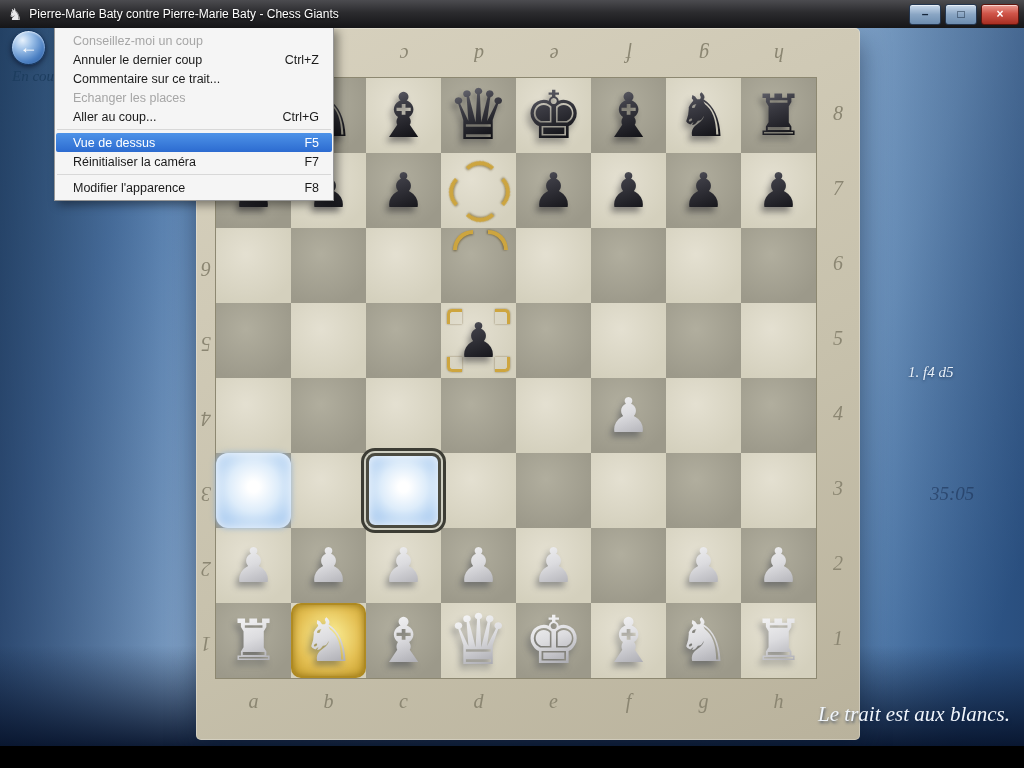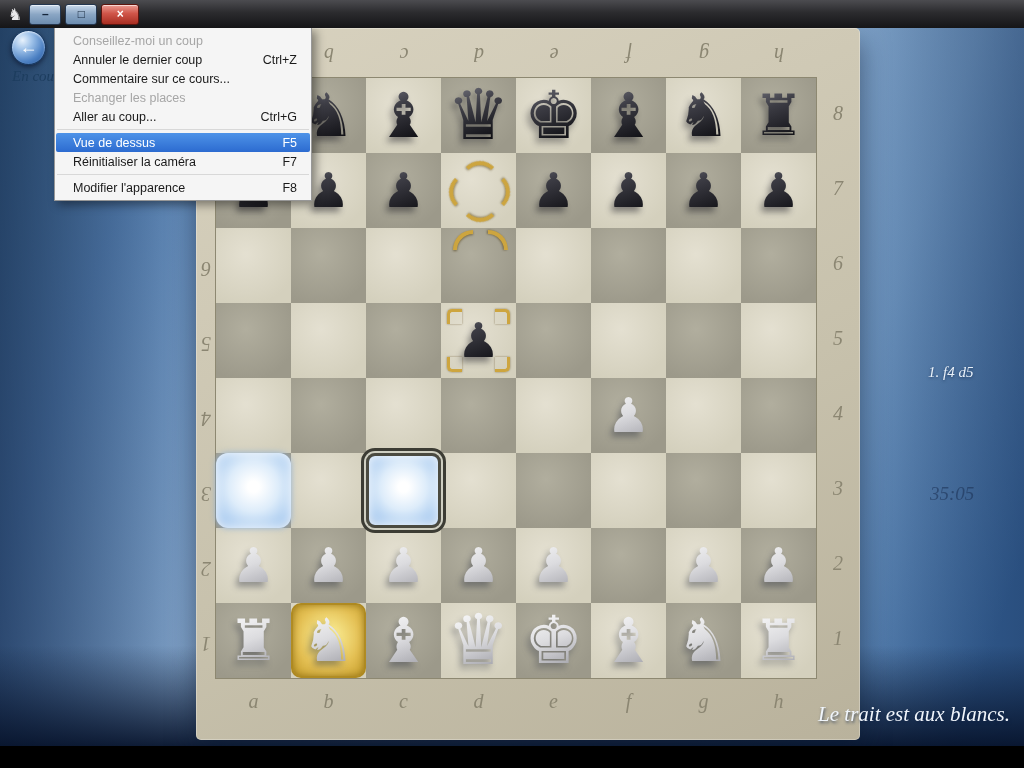--- a/index.html
+++ b/index.html
@@ -65,40 +65,41 @@
   .bk.br { right:6px; bottom:6px; border-left:none; border-top:none; border-bottom-right-radius:5px; }
   .curl { position:absolute; width:16px; height:16px; border-top:4px solid #cda53f; border-left:4px solid #cda53f;
     border-top-left-radius:100%; filter:drop-shadow(0 1px 1px rgba(70,50,0,.55)); }
 
   
   .back-btn { position:absolute; left:11px; top:2px; width:33px; height:33px; border-radius:50%;
     background:radial-gradient(circle at 32% 28%, #e8f2fc 0%, #9cc0e8 30%, #4e82c4 65%, #1f4f96 100%);
     border:1px solid #16365e; box-shadow:0 2px 5px rgba(0,0,20,.5), inset 0 1px 2px rgba(255,255,255,.8);
     color:#fff; display:flex; align-items:center; justify-content:center; font-size:18px; font-weight:bold; z-index:5; }
   .status-label { position:absolute; left:12px; top:40px; font:italic 15px "Liberation Serif",serif; color:#1d3d5e; z-index:2; }
-  .move-list { position:absolute; left:928px; top:336px; font:italic 15px "Liberation Serif",serif; color:#e9f1f9; text-shadow:0 1px 3px rgba(15,35,70,.6); z-index:2; }
+  .move-list { position:absolute; left:908px; top:336px; font:italic 15px "Liberation Serif",serif; color:#e9f1f9; text-shadow:0 1px 3px rgba(15,35,70,.6); z-index:2; }
   .clock { position:absolute; left:930px; top:455px; font:italic 19px "Liberation Serif",serif; color:rgba(25,45,80,.55); z-index:2;text-align:center; }
   .turn-message { position:absolute; right:14px; top:674px; font:italic 21px "Liberation Serif",serif; color:#f0f5fb; text-shadow:1px 2px 3px rgba(15,35,70,.65); z-index:2; }
 
   
-  .menu-popup { position:absolute; left:54px; top:-1px; width:258px; background:#f5f5f5; border:1px solid #979797;
+  .menu-popup { position:absolute; left:54px; top:-1px; width:280px; background:#f5f5f5; border:1px solid #979797;
     box-shadow:4px 4px 9px rgba(0,0,0,.42); padding:3px 0; z-index:100; font-size:12.5px; color:#1a1a1a; box-sizing:border-box; }
   .menu-item { display:flex; justify-content:space-between; align-items:center; height:19px; padding:0 14px 0 18px; cursor:default; }
   .menu-item.disabled { color:#a6a6a6; }
   .menu-item.selected { background:linear-gradient(#4e93e8,#2c6bd0); color:#fff; margin:0 1px; border-radius:2px; padding:0 13px 0 17px; }
   .menu-sep { height:1px; background:#d8d8d8; margin:3px 2px; }
   .mi-short { margin-left:18px; }
 </style>
 </head>
 <body>
 
 <div class="window">
 
   <div class="titlebar">
     <span class="app-icon">♞</span>
+    <span class="title">Pierre-Marie Baty contre Pierre-Marie Baty - Chess Giants</span>
     <div class="win-buttons">
       <div class="win-btn">–</div>
       <div class="win-btn">□</div>
       <div class="win-btn close">×</div>
     </div>
   </div>
 
 
   <div class="client">
 
@@ -265,21 +266,21 @@
     <div class="menu-popup">
         <div class="menu-item disabled">
           <span class="mi-label">Conseillez-moi un coup</span>
           <span class="mi-short"></span>
         </div>
         <div class="menu-item">
           <span class="mi-label">Annuler le dernier coup</span>
           <span class="mi-short">Ctrl+Z</span>
         </div>
         <div class="menu-item">
-          <span class="mi-label">Commentaire sur ce cours...</span>
+          <span class="mi-label">Commentaire sur ce trait...</span>
           <span class="mi-short"></span>
         </div>
         <div class="menu-item disabled">
           <span class="mi-label">Echanger les places</span>
           <span class="mi-short"></span>
         </div>
         <div class="menu-item">
           <span class="mi-label">Aller au coup...</span>
           <span class="mi-short">Ctrl+G</span>
         </div>

